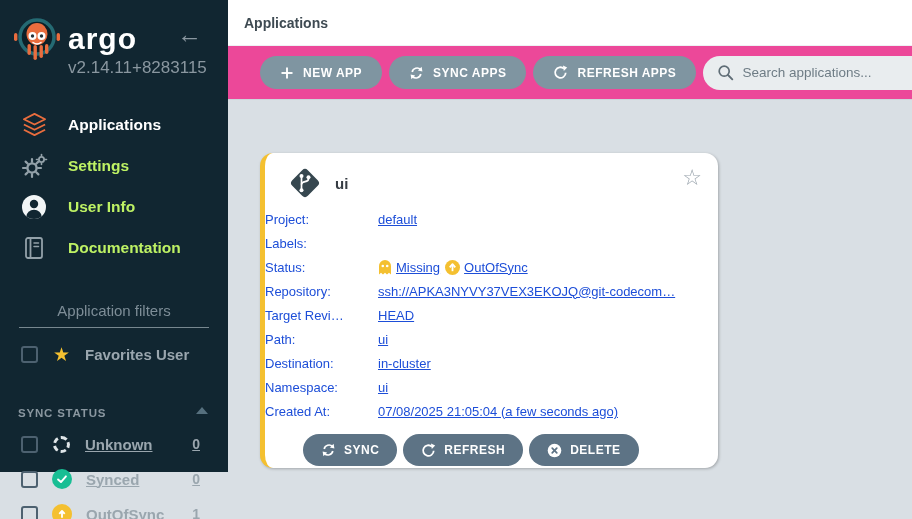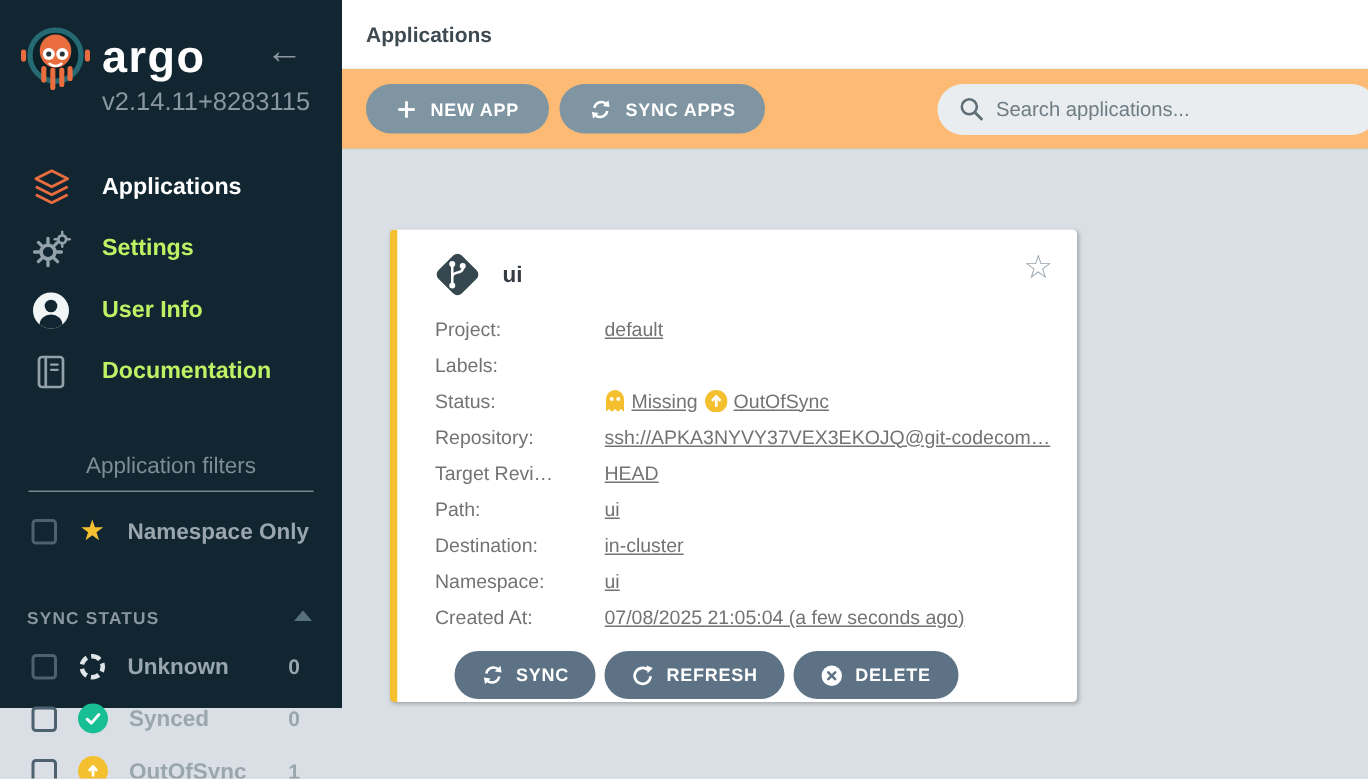--- a/index.html
+++ b/index.html
@@ -27,58 +27,58 @@
   .checkbox { width:17px; height:17px; border:2px solid #4d6170; border-radius:3px; flex-shrink:0; cursor:pointer; }
   .star-filled { color:#f4c030; font-size:19px; line-height:1; }
   .fav-label { color:#9aa6ae; font-size:15px; font-weight:600; }
 
   .ss-header { display:flex; align-items:flex-start; margin:43px 20px 0 18px; color:#8a97a0;
                font-size:11.5px; font-weight:700; letter-spacing:.8px; }
   .caret-up { margin-left:auto; width:0; height:0; border-left:6px solid transparent;
               border-right:6px solid transparent; border-bottom:7px solid #56707e; cursor:pointer; }
 
   .status-row { display:flex; align-items:center; margin:15px 28px 0 21px; gap:14px;
-                color:#9aa6ae; font-size:15px; font-weight:600; height:20px; }
+                color:#9aa6ae; font-size:15px; font-weight:600; height:20px;text-decoration:underline; }
   .status-row .count { margin-left:auto; font-size:14px; }
   .si { width:20px; height:20px; border-radius:50%; display:flex; align-items:center; justify-content:center; flex-shrink:0; }
   .icon-unknown { width:17px; height:17px; border:3px dashed #dfe5e8; border-radius:50%; flex-shrink:0; margin:0 1px; }
   .icon-synced { background:#18be94; }
   .icon-oos { background:#f4c030; }
 
   
   .main { flex:1; min-width:0; display:flex; flex-direction:column; background:#d9dfe4; }
   .titlebar { height:46px; background:#fff; display:flex; align-items:center; padding-left:16px;
               border-bottom:1px solid #eef1f3; }
   .page-title { font-size:14px; font-weight:700; color:#3e4a52; }
-  .toolbar { height:54px; background:#fdba74; border-bottom:1px solid #ccd6db;
-             display:flex; align-items:center; padding-left:16px; gap:7px; }
+  .toolbar { height:54px; background:#ec4899; border-bottom:1px solid #ccd6db;
+             display:flex; align-items:center; padding-left:32px; gap:7px; }
   .tbtn { height:33px; border:none; border-radius:17px; background:#7f95a1; color:#fff;
           font-family:inherit; font-size:12px; font-weight:700; letter-spacing:.5px;
           display:inline-flex; align-items:center; gap:9px; padding:0 20px; cursor:pointer; flex-shrink:0; }
   .search { margin-left:auto; margin-right:-6px; width:293px; height:34px; background:#e9edef;
             border-radius:17px; display:flex; align-items:center; padding:0 10px 0 14px; flex-shrink:0; }
   .search input { border:none; background:transparent; outline:none; font-family:inherit;
                   font-size:13.5px; color:#55636c; width:185px; margin-left:8px; }
   .search input::placeholder { color:#6e7c85; opacity:1; }
 
   .content { flex:1; position:relative; }
 
   
   .card { position:absolute; left:32px; top:53px; width:458px; height:315px; background:#fff;
-          border-radius:3px; border-left:5px solid #f4c030; box-shadow:1px 1px 3px rgba(0,0,0,.25); cursor:pointer; }
+          border-radius:13px; border-left:5px solid #f4c030; box-shadow:1px 1px 3px rgba(0,0,0,.25); cursor:pointer; }
   .card-header { display:flex; align-items:center; padding:15px 0 0 25px; }
   .appicon { width:30px; height:30px; position:relative; flex-shrink:0; }
   .appicon .diamond { position:absolute; left:4px; top:4px; width:22px; height:22px;
                       background:#36474f; border-radius:4px; transform:rotate(45deg); }
   .appicon svg { position:absolute; left:0; top:0; }
   .app-name { margin-left:15px; font-size:15px; font-weight:700; color:#363c43; }
   .fav-star { position:absolute; right:16px; top:14px; font-size:22px; color:#9aa4ad; line-height:1; cursor:pointer; }
 
   .crows { margin-top:9px; }
-  .crow { display:flex; align-items:center; height:24px; padding-left:25px; font-size:13px; color:#737373; }
+  .crow { display:flex; align-items:center; height:24px; font-size:13px; color:#1d4ed8; }
   .rlabel { width:113px; flex-shrink:0; white-space:nowrap; overflow:hidden; }
   .rvalue { white-space:nowrap; overflow:hidden; padding-right:18px;text-decoration:underline; }
   .status-val { display:flex; align-items:center; gap:5px;text-align:center; }
   .chip { display:inline-flex; align-items:center; gap:4px; }
 
   .card-btns { display:flex; gap:6px; padding-left:25px; margin-top:11px;margin-left:13px; }
   .cbtn { height:32px; border:none; border-radius:16px; background:#5d7385; color:#fff;
           font-family:inherit; font-size:12px; font-weight:700; letter-spacing:.5px;
           display:inline-flex; align-items:center; gap:8px; padding:0 18px; cursor:pointer; }
 </style>
@@ -176,21 +176,21 @@
         <span>Documentation</span>
       </div>
     </div>
 
     <div class="filters-title">Application filters</div>
     <hr class="filters-rule">
 
     <div class="fav-row">
       <span class="checkbox"></span>
       <span class="star-filled">★</span>
-      <span class="fav-label">Namespace Only</span>
+      <span class="fav-label">Favorites User</span>
     </div>
 
     <div class="ss-header">
       <span>SYNC STATUS</span>
       <span class="caret-up"></span>
     </div>
 
     <div class="status-row">
       <span class="checkbox"></span>
       <span class="icon-unknown"></span>
@@ -234,20 +234,27 @@
         <span>NEW APP</span>
       </button>
       <button class="tbtn">
         <svg width="15" height="14" viewBox="0 0 15 14">
           <path d="M3.2 6 A4.9 4.9 0 0 1 11.6 3.6" stroke="#fff" stroke-width="1.7" fill="none"></path>
           <polygon points="12.6,0.8 13.4,5.4 8.9,4.6" fill="#fff"></polygon>
           <path d="M11.8 8 A4.9 4.9 0 0 1 3.4 10.4" stroke="#fff" stroke-width="1.7" fill="none"></path>
           <polygon points="2.4,13.2 1.6,8.6 6.1,9.4" fill="#fff"></polygon>
         </svg>
         <span>SYNC APPS</span>
+      </button>
+      <button class="tbtn">
+        <svg width="15" height="15" viewBox="0 0 15 15">
+          <path d="M12.7 7.8 A5.3 5.3 0 1 1 10.9 3.6" stroke="#fff" stroke-width="1.8" fill="none"></path>
+          <polygon points="10,0.6 14.2,2.4 10.8,5.9" fill="#fff"></polygon>
+        </svg>
+        <span>REFRESH APPS</span>
       </button>
 
       <div class="search">
         <svg width="17" height="17" viewBox="0 0 17 17">
           <circle cx="7.2" cy="7.2" r="5" stroke="#5f6d76" stroke-width="1.7" fill="none"></circle>
           <line x1="11" y1="11" x2="15.3" y2="15.3" stroke="#5f6d76" stroke-width="1.9" stroke-linecap="round"></line>
         </svg>
         <input type="text" placeholder="Search applications..." style="">
 
       </div>

